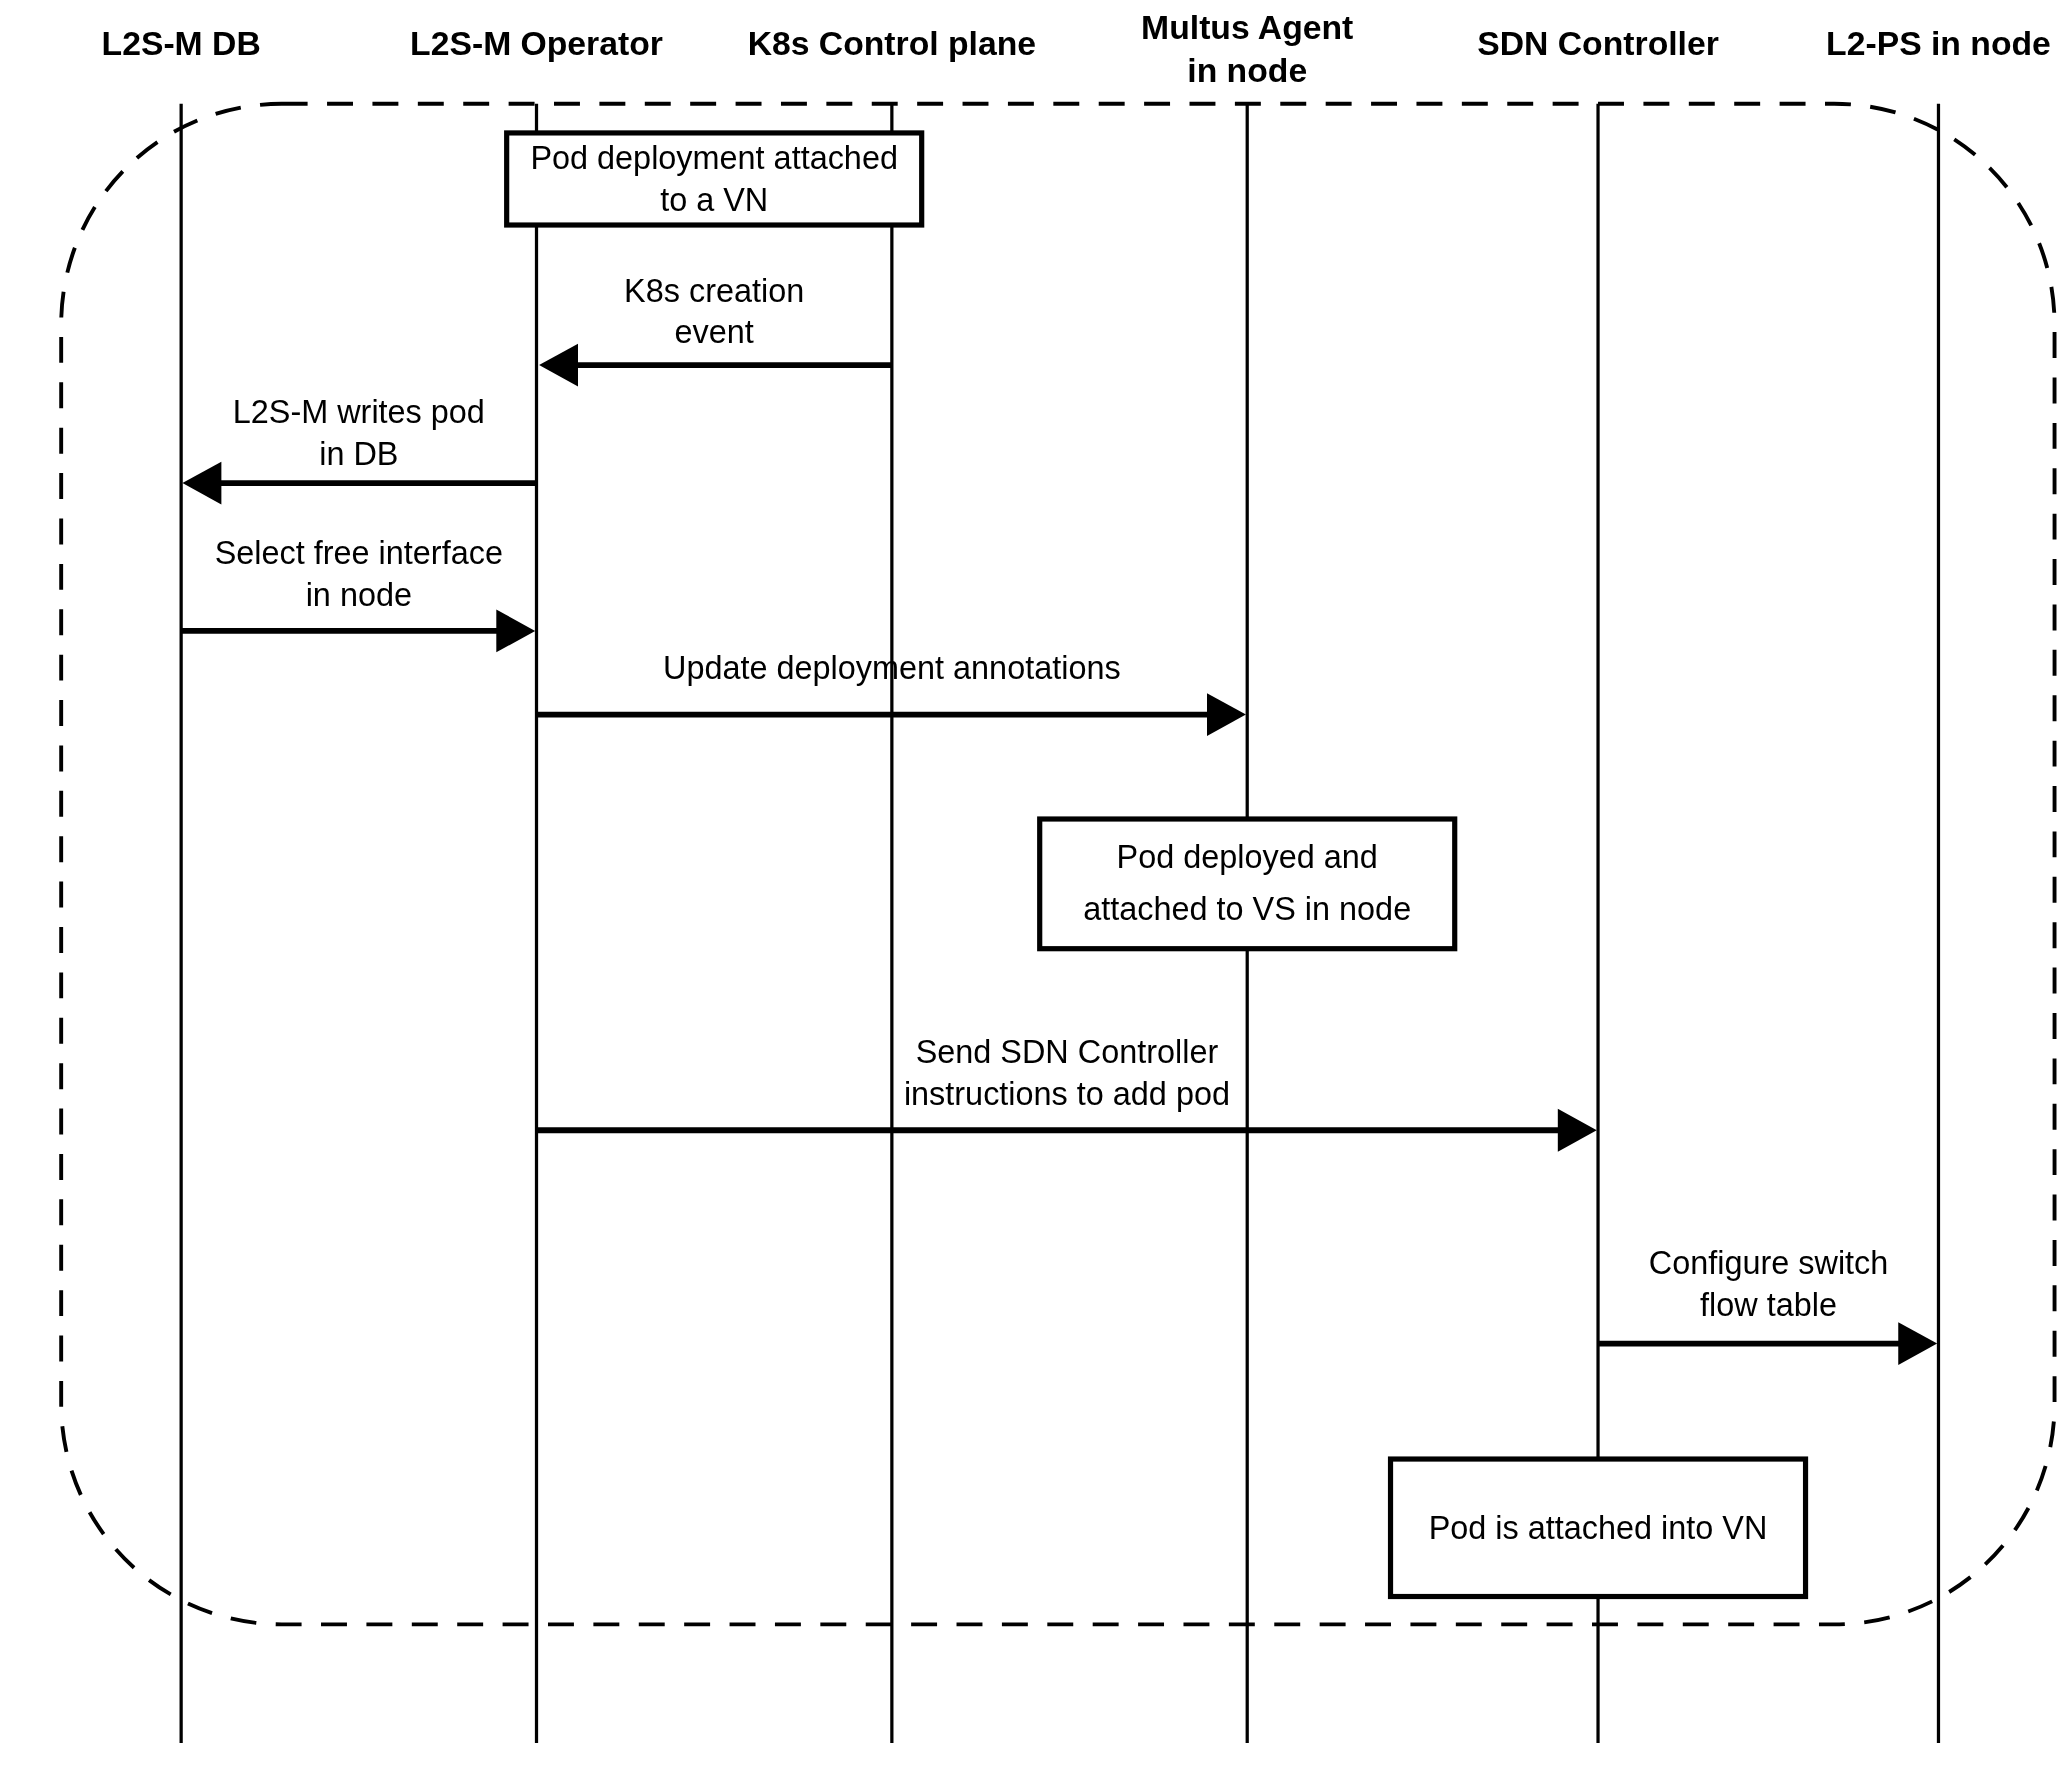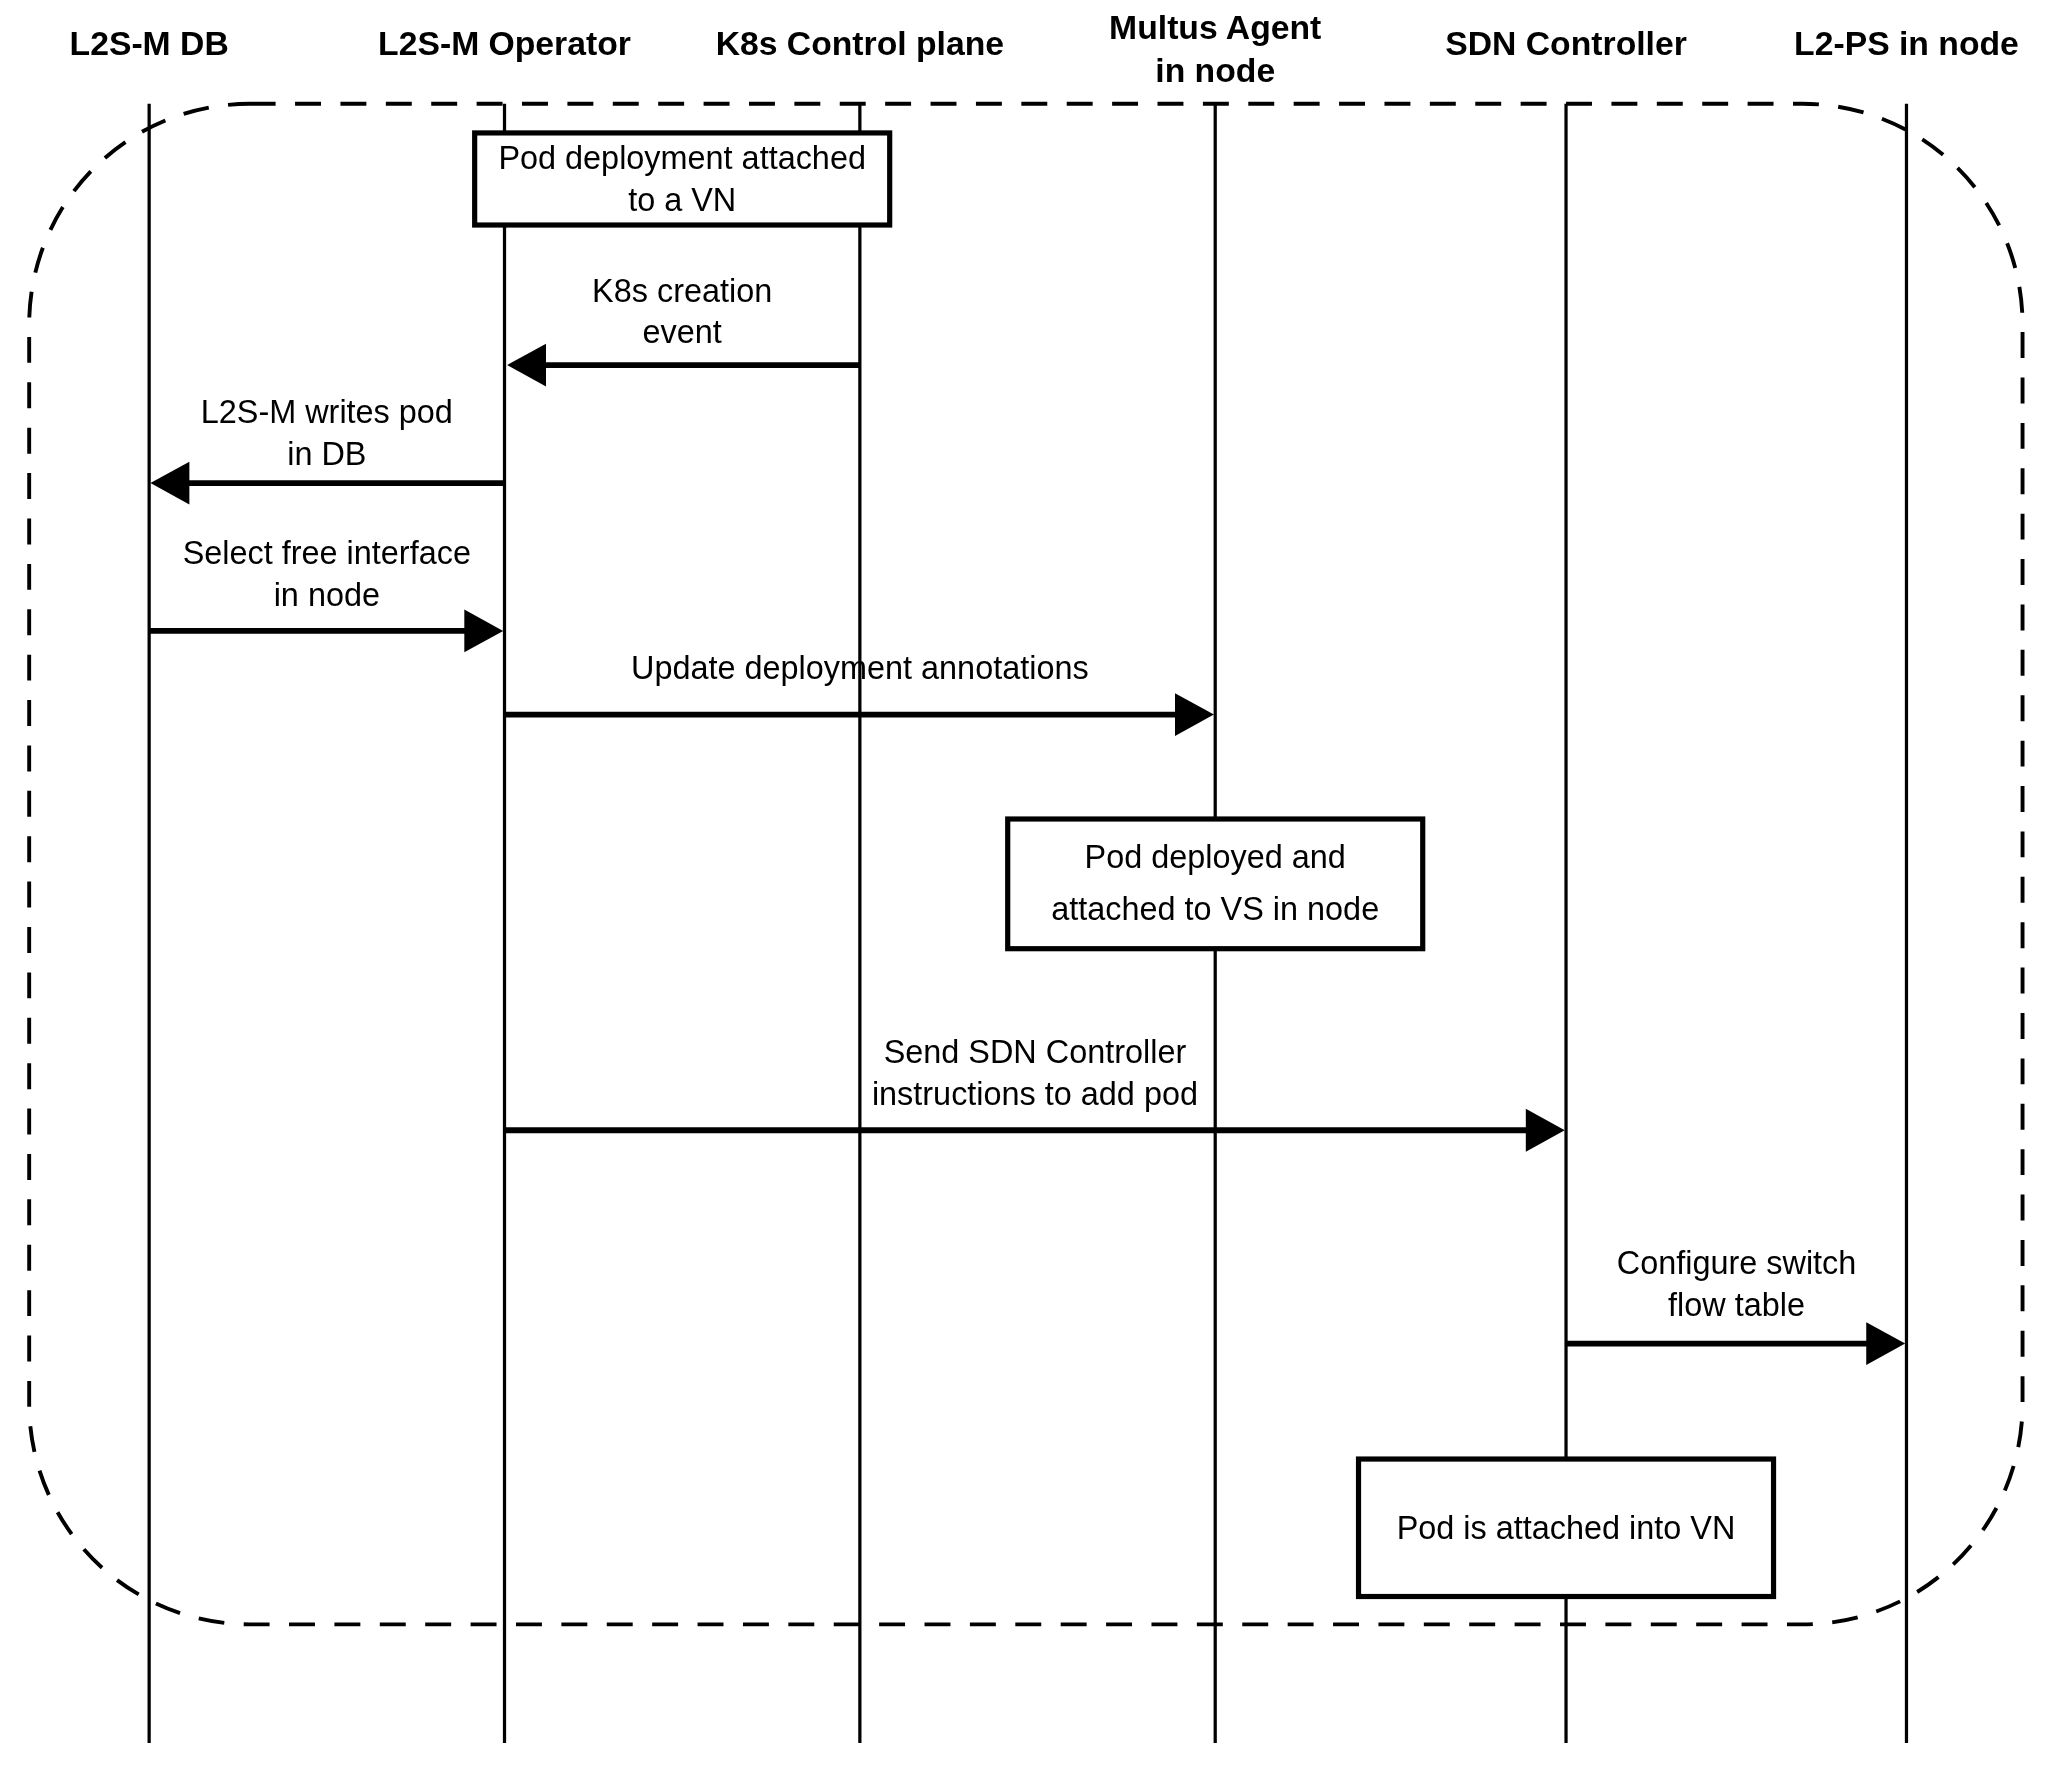--- a/index.html
+++ b/index.html
@@ -6,20 +6,21 @@
     margin: 0;
     padding: 0;
     background: #ffffff;
   }
   #stage {
     width: 1650px;
     height: 1769px;
     background: #ffffff;
     position: relative;
     font-family: "Liberation Sans", "DejaVu Sans", sans-serif;
+    margin-left: 32px;
   }
   svg { display: block; }
 
   .actor-label {
     font-family: "Liberation Sans", "DejaVu Sans", sans-serif;
     font-size: 52px;
     font-weight: bold;
     fill: #000000;
     text-anchor: middle;
     dominant-baseline: central;

